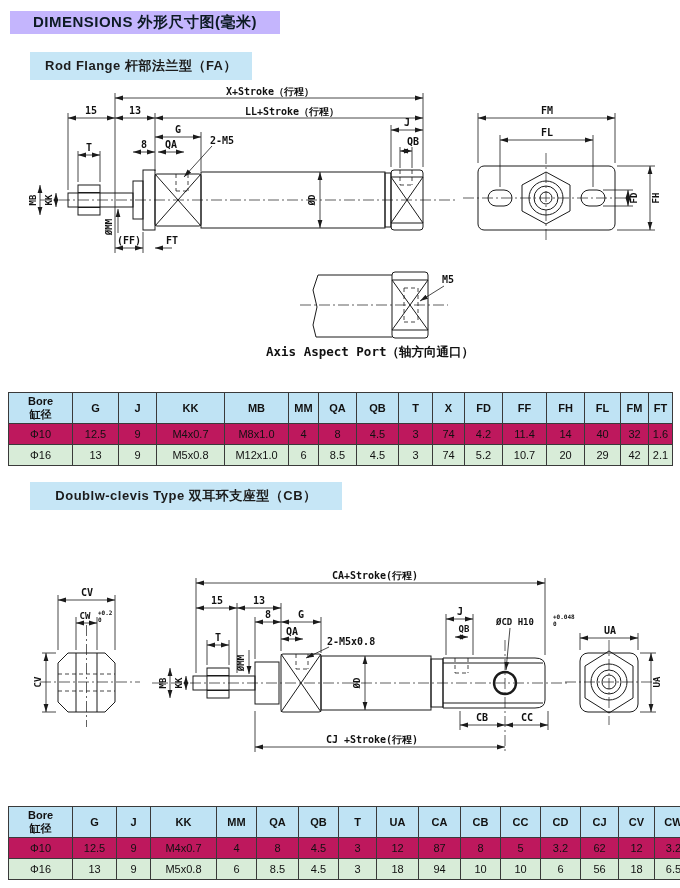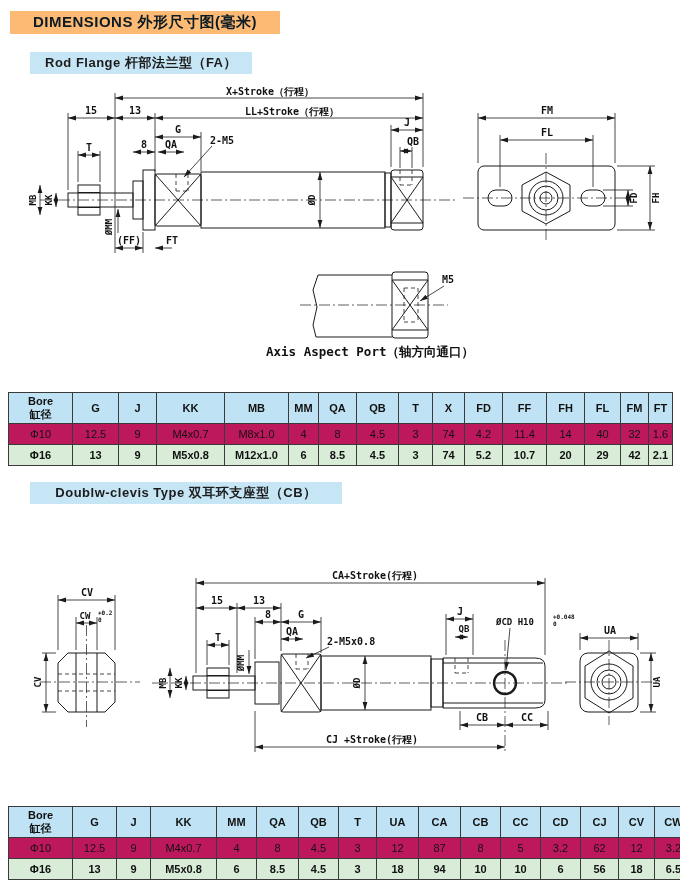--- a/index.html
+++ b/index.html
@@ -1,41 +1,41 @@
 <!DOCTYPE html>
 <html><head>
 <meta charset="utf-8">
 <style>
   html,body{margin:0;padding:0;background:#fff;}
   #page{position:relative;width:680px;height:888px;background:#fff;overflow:hidden;
         font-family:"Liberation Sans",sans-serif;color:#111;}
-  .hdr-main{position:absolute;left:10px;top:11px;width:270px;height:23px;background:#fdba74;
+  .hdr-main{position:absolute;left:10px;top:11px;width:270px;height:23px;background:#c4b5fd;
             display:flex;align-items:center;justify-content:center;font-size:15px;font-weight:bold;color:#0d1b24;letter-spacing:.5px;}
-  .hdr-sub{position:absolute;height:22px;background:#c6e6f6;display:flex;align-items:center;justify-content:center;
+  .hdr-sub{position:absolute;height:28px;background:#c6e6f6;display:flex;align-items:center;justify-content:center;
            font-size:13px;font-weight:bold;color:#1c1c1c;letter-spacing:.5px;}
   #sub1{left:30px;top:52px;width:222px;}
   #sub2{left:30px;top:482px;width:312px;}
   svg{position:absolute;left:0;}
   #dw1{top:85px;}
   #dw2{top:555px;}
   svg text{font-family:"DejaVu Sans Mono",monospace;font-size:10px;font-weight:bold;fill:#111;}
   text.sm{font-size:9px;}
   text.tol{font-size:6px;}
   text.cap{font-size:12.5px;}
   .ln{stroke:#1b1b1b;stroke-width:1;fill:none;}
   .dim{stroke:#1b1b1b;stroke-width:0.8;fill:none;}
   .cl{stroke:#1b1b1b;stroke-width:0.7;fill:none;stroke-dasharray:11 3 2 3;}
   .dsh{stroke:#1b1b1b;stroke-width:0.8;fill:none;stroke-dasharray:4 3;}
   table{position:absolute;left:8px;border-collapse:collapse;table-layout:fixed;width:664px;}
   #tb1{top:392px;} #tb2{top:806px;}
   th,td{border:1px solid #3a3a3a;text-align:center;vertical-align:middle;padding:0;}
   th{background:#bfe3f4;font-size:11px;font-weight:bold;height:30px;white-space:pre-line;line-height:1.15;}
   td{font-size:11px;height:20px;}
   tr.r0 td{background:#be185d;}
-  tr.r1 td{background:#d8ecd8;font-weight:bold;}
+  tr.r1 td{background:#d8ecd8;}
 </style>
 </head>
 <body>
 
 <div id="page">
 
   <div class="hdr-main">DIMENSIONS 外形尺寸图(毫米)</div>
   <div class="hdr-sub" id="sub1">Rod Flange 杆部法兰型（FA）</div>
 
   <svg id="dw1" width="680" height="300" viewBox="0 0 680 300">

